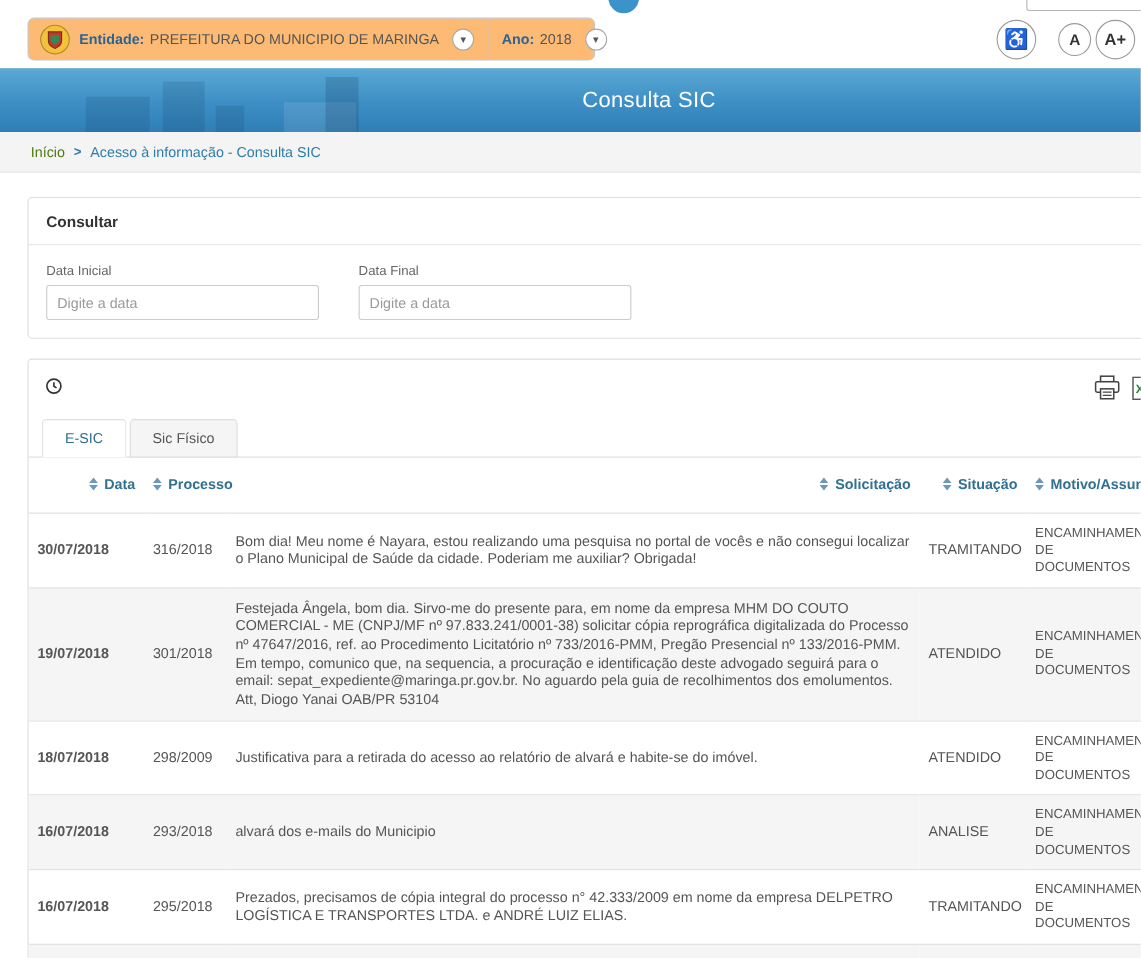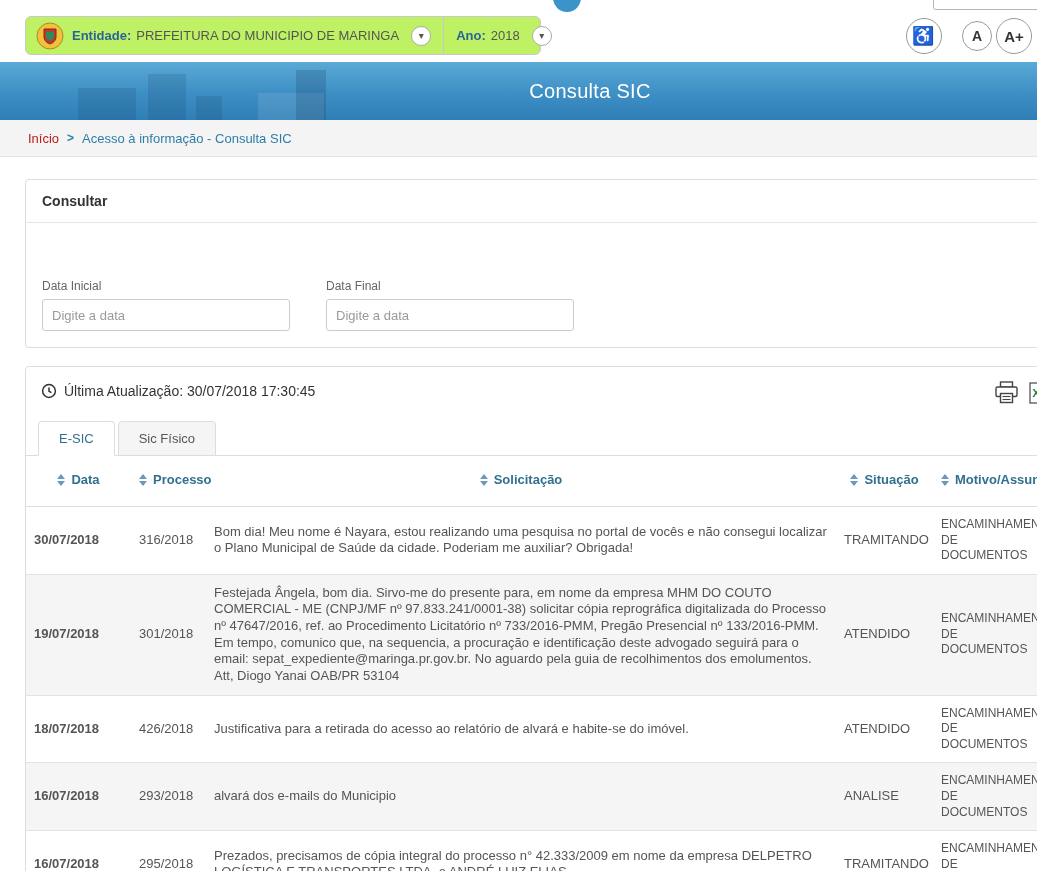--- a/index.html
+++ b/index.html
@@ -8,21 +8,21 @@
   .page { width:1180px; position:relative; }
 
   
   .top-strip { height:62px; position:relative; background:#fff; }
   .partial-circle { position:absolute; left:553px; top:-16px; width:28px; height:28px;
                     border-radius:50%; background:#3b93c9; }
   .partial-box { position:absolute; left:933px; top:-8px; width:120px; height:18px;
                  border:1px solid #b5b5b5; border-radius:3px; background:#fff; }
   .entity-bar { position:absolute; left:25px; top:16px; height:39px; width:516px;
                 border:1px solid #c8c8c8; border-radius:6px; display:flex; align-items:center;
-                padding:0 10px; background:#bef264; }
+                padding:0 10px; background:#fdba74; }
   .coat { flex:0 0 auto; margin-right:8px; display:flex; }
   .lbl-blue { color:#2a6496; font-weight:bold; font-size:13px; white-space:nowrap; }
   .lbl-val  { color:#555; font-size:13px; margin-left:5px; white-space:nowrap; }
   .dd-circle { width:20px; height:20px; border:1px solid #aaa; border-radius:50%;
                display:flex; align-items:center; justify-content:center; font-size:10px;
                color:#555; margin-left:12px; cursor:pointer; background:#fff; flex:0 0 auto; }
   .entity-spacer { flex:1; }
   .v-sep { width:1px; height:38px; background:#c8c8c8; margin:0 12px; flex:0 0 auto; }
   .circle-btn { position:absolute; border:1px solid #9a9a9a; border-radius:50%;
                 background:#fff; display:flex; align-items:center; justify-content:center;
@@ -39,32 +39,32 @@
   .b2 { left:148px; width:38px; height:46px; }
   .b3 { left:196px; width:26px; height:24px; }
   .b4 { left:258px; width:66px; height:27px; background:rgba(255,255,255,0.10); }
   .b5 { left:296px; width:30px; height:50px; background:rgba(10,40,70,0.18); }
   .banner-title { position:relative; text-align:center; line-height:58px; color:#fff;
                   font-size:20px; letter-spacing:0.3px; }
 
   
   .breadcrumb { height:37px; background:#f4f4f4; border-bottom:1px solid #e5e5e5;
                 display:flex; align-items:center; padding-left:28px; font-size:13px; }
-  .crumb-link { color:#b91c1c; cursor:pointer;text-align:center; }
+  .crumb-link { color:#4d7c0f; cursor:pointer;text-align:center; }
   .crumb-sep  { color:#2e7da9; font-weight:bold; margin:0 8px; font-size:12px; }
   .crumb-cur  { color:#2e7da9; }
 
   
   .panel { margin:0 25px; border:1px solid #ddd; border-radius:4px; background:#fff; }
   .consult-panel { margin-top:22px; }
   .panel-header { padding:13px 16px; border-bottom:1px solid #e7e7e7; font-size:14px;
                   font-weight:bold; color:#333; }
   .consult-body { padding:16px; display:flex; align-items:flex-end; }
   .field-group { margin-right:36px; }
-  .field-label { display:block; font-size:12px; color:#666; margin-bottom:6px;margin-top:40px; }
+  .field-label { display:block; font-size:12px; color:#666; margin-bottom:6px; }
   .date-input { width:248px; height:32px; border:1px solid #ccc; border-radius:3px;
                 padding:0 9px; font-size:13px; color:#555;
                 font-family:"Liberation Sans",sans-serif; }
   .date-input::placeholder { color:#9a9a9a; }
   .btn-group { display:flex; align-items:center; }
   .btn-search { height:30px; background:#1e6da9; border:1px solid #1a5f96; color:#fff;
                 font-size:12px; font-weight:bold; padding:0 13px; border-radius:3px 0 0 3px;
                 display:flex; align-items:center; gap:7px; cursor:pointer;
                 font-family:"Liberation Sans",sans-serif; }
   .btn-clear { height:30px; background:linear-gradient(#fdfdfd,#e6e6e6); border:1px solid #bbb;
@@ -83,21 +83,21 @@
 
   .tab-strip { display:flex; margin-top:22px; padding-left:12px; border-bottom:1px solid #ddd; }
   .tab { padding:9px 20px; font-size:13px; border:1px solid #ddd; border-radius:4px 4px 0 0;
          margin-bottom:-1px; cursor:pointer; }
   .tab.active { background:#fff; color:#31708f; border-bottom:1px solid #fff; }
   .tab.inactive { background:#f5f5f5; color:#555; margin-left:3px; }
 
   table.sic { border-collapse:collapse; table-layout:fixed; width:1027px; }
   .col-data { width:105px;font-weight:bold; }  .col-proc { width:75px; }  .col-sol { width:630px; }
   .col-sit  { width:97px; }   .col-mot  { width:120px; }
-  table.sic th { text-align:center; font-size:13px; color:#31708f; font-weight:bold;
+  table.sic th { text-align:right; font-size:13px; color:#31708f; font-weight:bold;
                  padding:15px 8px; border-bottom:1px solid #ddd; white-space:nowrap;
                  cursor:pointer; }
   table.sic td { font-size:13px; color:#555; padding:10px 8px; vertical-align:middle;
                  border-bottom:1px solid #e2e2e2; line-height:1.28; }
   table.sic td.col-mot { font-size:12px; line-height:1.3; }
   table.sic tbody tr:nth-child(even) { background:#f5f5f5; }
   .sort { display:inline-flex; flex-direction:column; align-items:center; margin-right:6px;
           vertical-align:middle; position:relative; top:-1px; }
   .sort i { display:block; width:0; height:0; border:4px solid transparent; }
   .sort i.up   { border-bottom:5px solid #6b98bb; margin-bottom:2px; }
@@ -177,21 +177,20 @@
   </div>
 
   <div class="panel results-panel">
     <div class="results-top">
       <span style="display:flex;">
         <svg width="16" height="16" viewBox="0 0 16 16">
           <circle cx="8" cy="8" r="6.4" fill="none" stroke="#333" stroke-width="1.5"></circle>
           <path d="M8 4.6 V8.2 L10.4 9.6" fill="none" stroke="#333" stroke-width="1.5"></path>
         </svg>
       </span>
-      <span class="last-update">Última Atualização: 30/07/2018 17:30:45</span>
     </div>
 
     <div class="export-icons">
       <span class="icon-btn">
         <svg width="25" height="23" viewBox="0 0 25 23">
           <rect x="6.5" y="1" width="12" height="5" fill="#fff" stroke="#444" stroke-width="1.4"></rect>
           <rect x="2" y="6" width="21" height="9.5" rx="1.5" fill="#fff" stroke="#444" stroke-width="1.4"></rect>
           <rect x="6.5" y="12.5" width="12" height="9" fill="#fff" stroke="#444" stroke-width="1.4"></rect>
           <line x1="8.5" y1="15.5" x2="16.5" y2="15.5" stroke="#444" stroke-width="1.1"></line>
           <line x1="8.5" y1="18.5" x2="16.5" y2="18.5" stroke="#444" stroke-width="1.1"></line>
@@ -268,21 +267,21 @@
   <tr>
     <td class="col-data">19/07/2018</td>
     <td class="col-proc">301/2018</td>
     <td class="col-sol">Festejada Ângela, bom dia. Sirvo-me do presente para, em nome da empresa MHM DO COUTO COMERCIAL - ME (CNPJ/MF nº 97.833.241/0001-38) solicitar cópia reprográfica digitalizada do Processo nº 47647/2016, ref. ao Procedimento Licitatório nº 733/2016-PMM, Pregão Presencial nº 133/2016-PMM. Em tempo, comunico que, na sequencia, a procuração e identificação deste advogado seguirá para o email: sepat_expediente@maringa.pr.gov.br. No aguardo pela guia de recolhimentos dos emolumentos. Att, Diogo Yanai OAB/PR 53104</td>
     <td class="col-sit">ATENDIDO</td>
     <td class="col-mot">ENCAMINHAMENTO DE DOCUMENTOS</td>
   </tr>
 
   <tr>
     <td class="col-data">18/07/2018</td>
-    <td class="col-proc">426/2018</td>
+    <td class="col-proc">298/2009</td>
     <td class="col-sol">Justificativa para a retirada do acesso ao relatório de alvará e habite-se do imóvel.</td>
     <td class="col-sit">ATENDIDO</td>
     <td class="col-mot">ENCAMINHAMENTO DE DOCUMENTOS</td>
   </tr>
 
   <tr>
     <td class="col-data">16/07/2018</td>
     <td class="col-proc">293/2018</td>
     <td class="col-sol">alvará dos e-mails do Municipio</td>
     <td class="col-sit">ANALISE</td>

